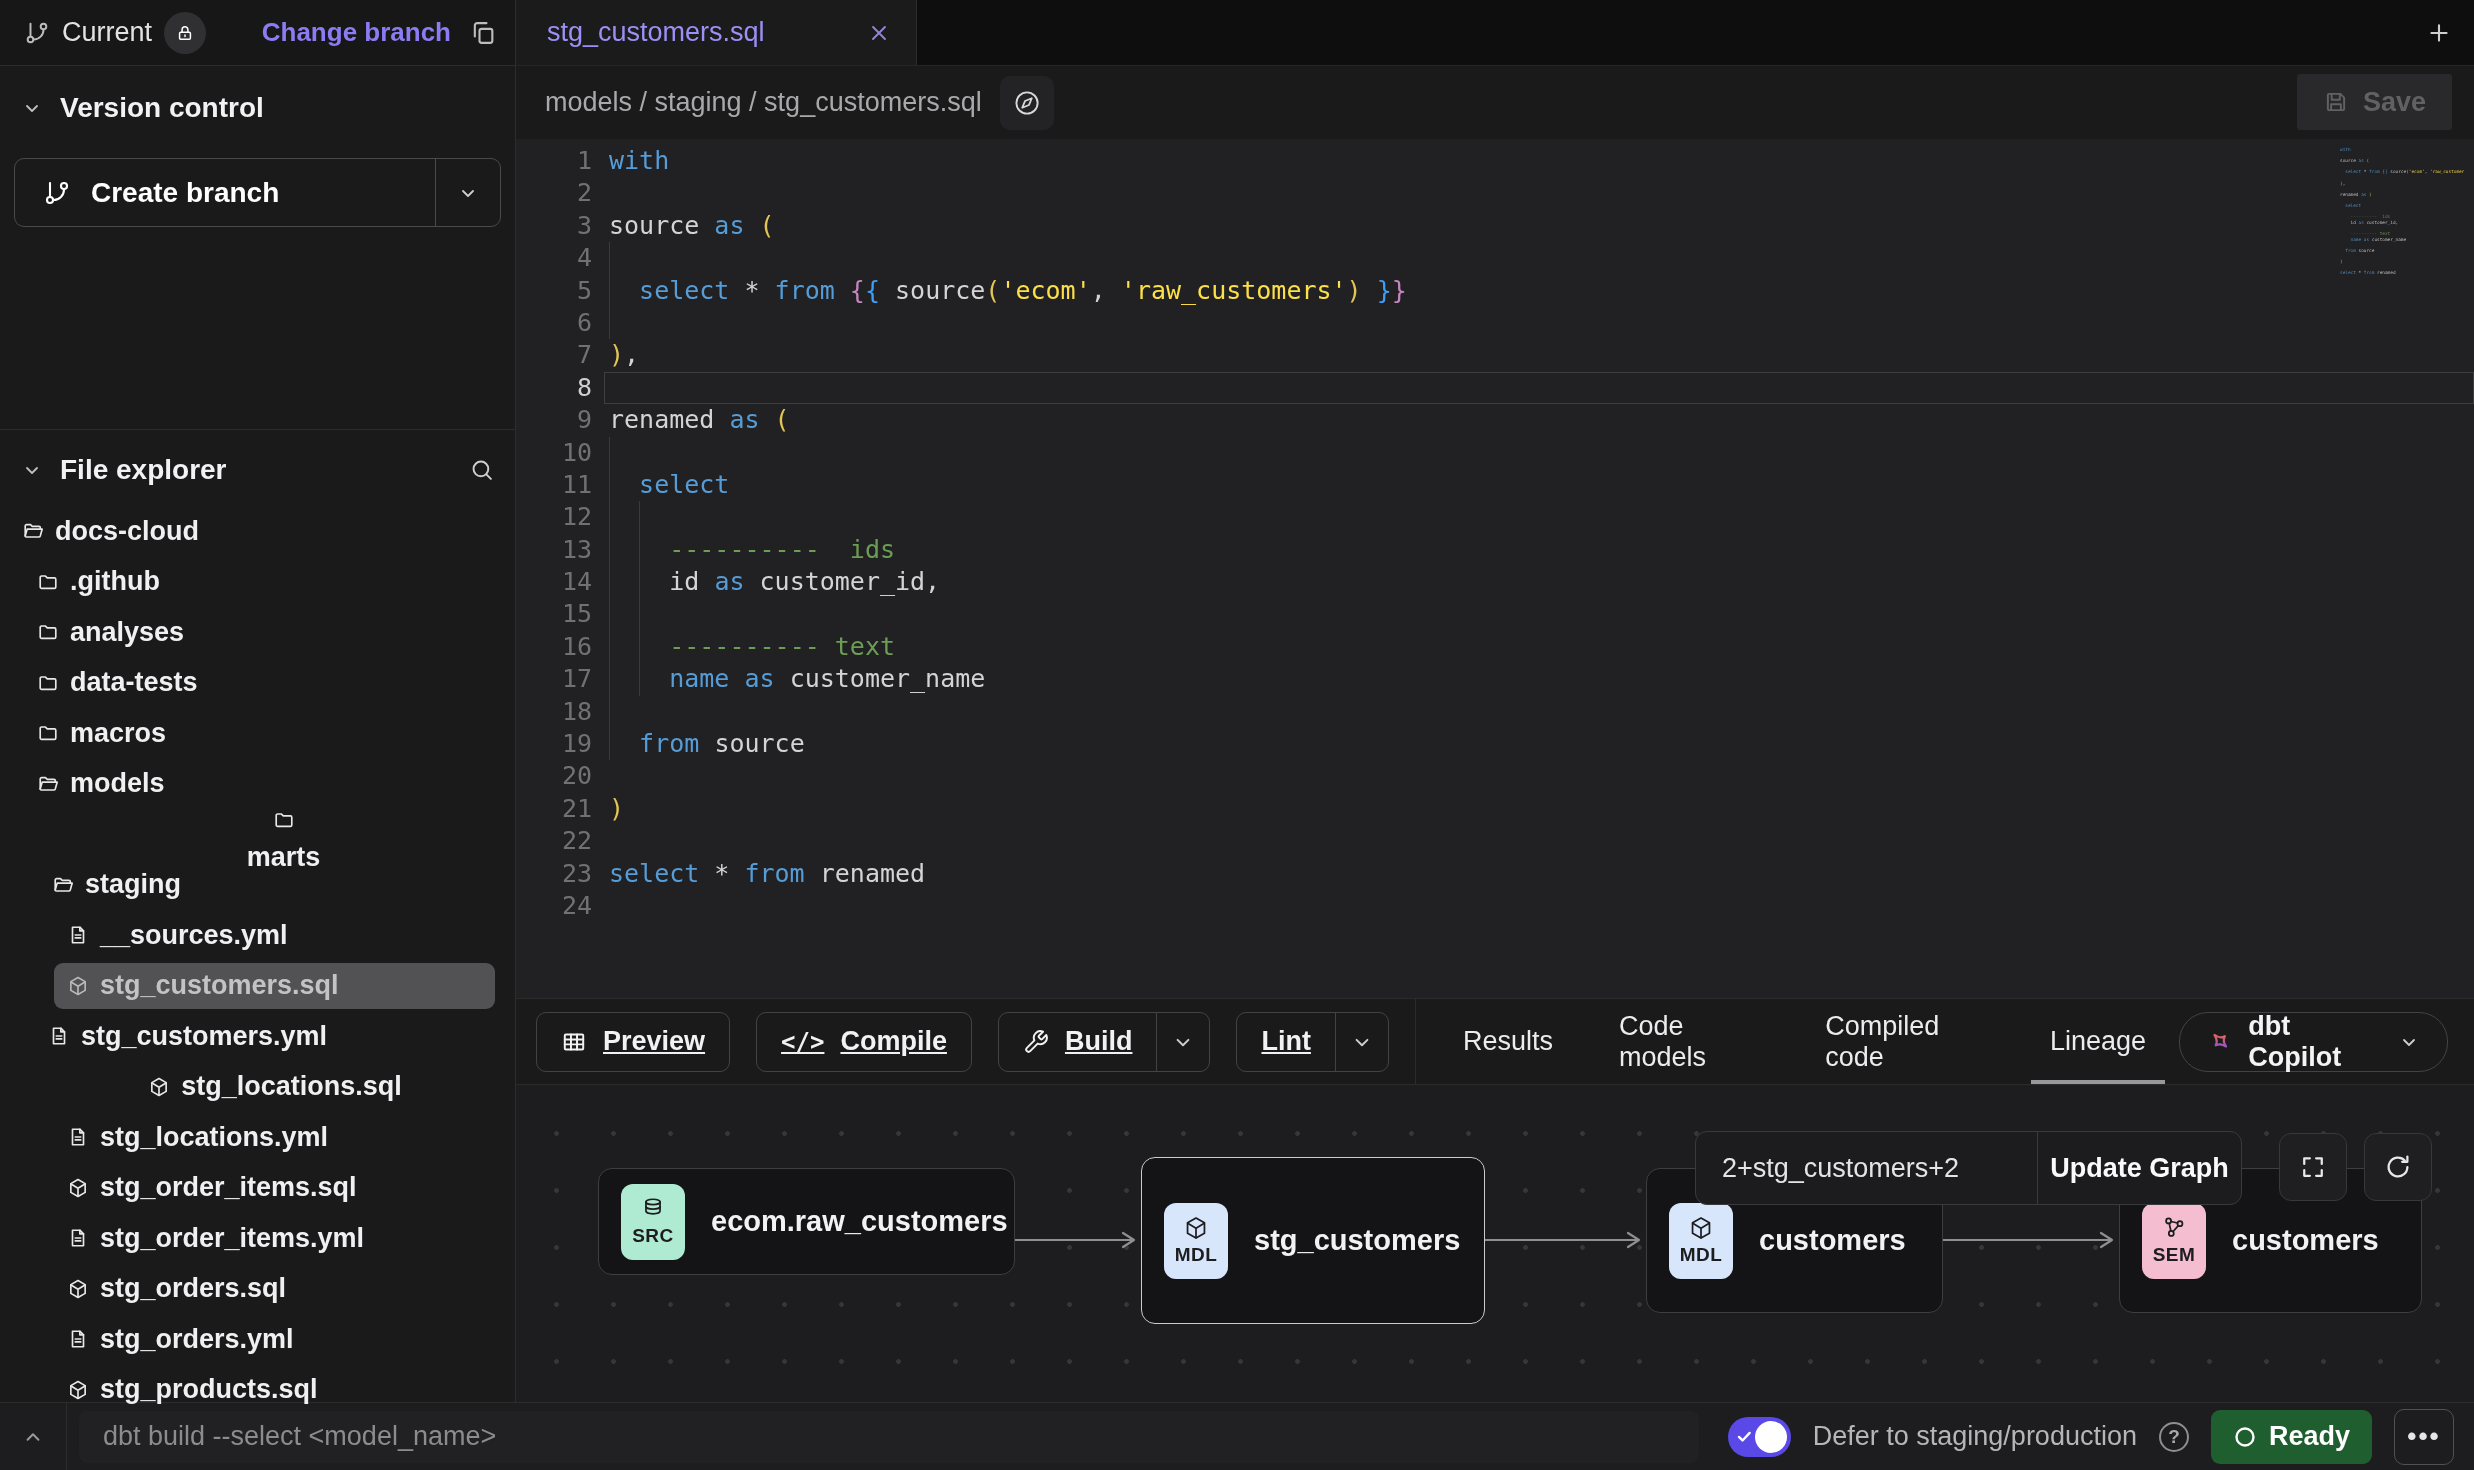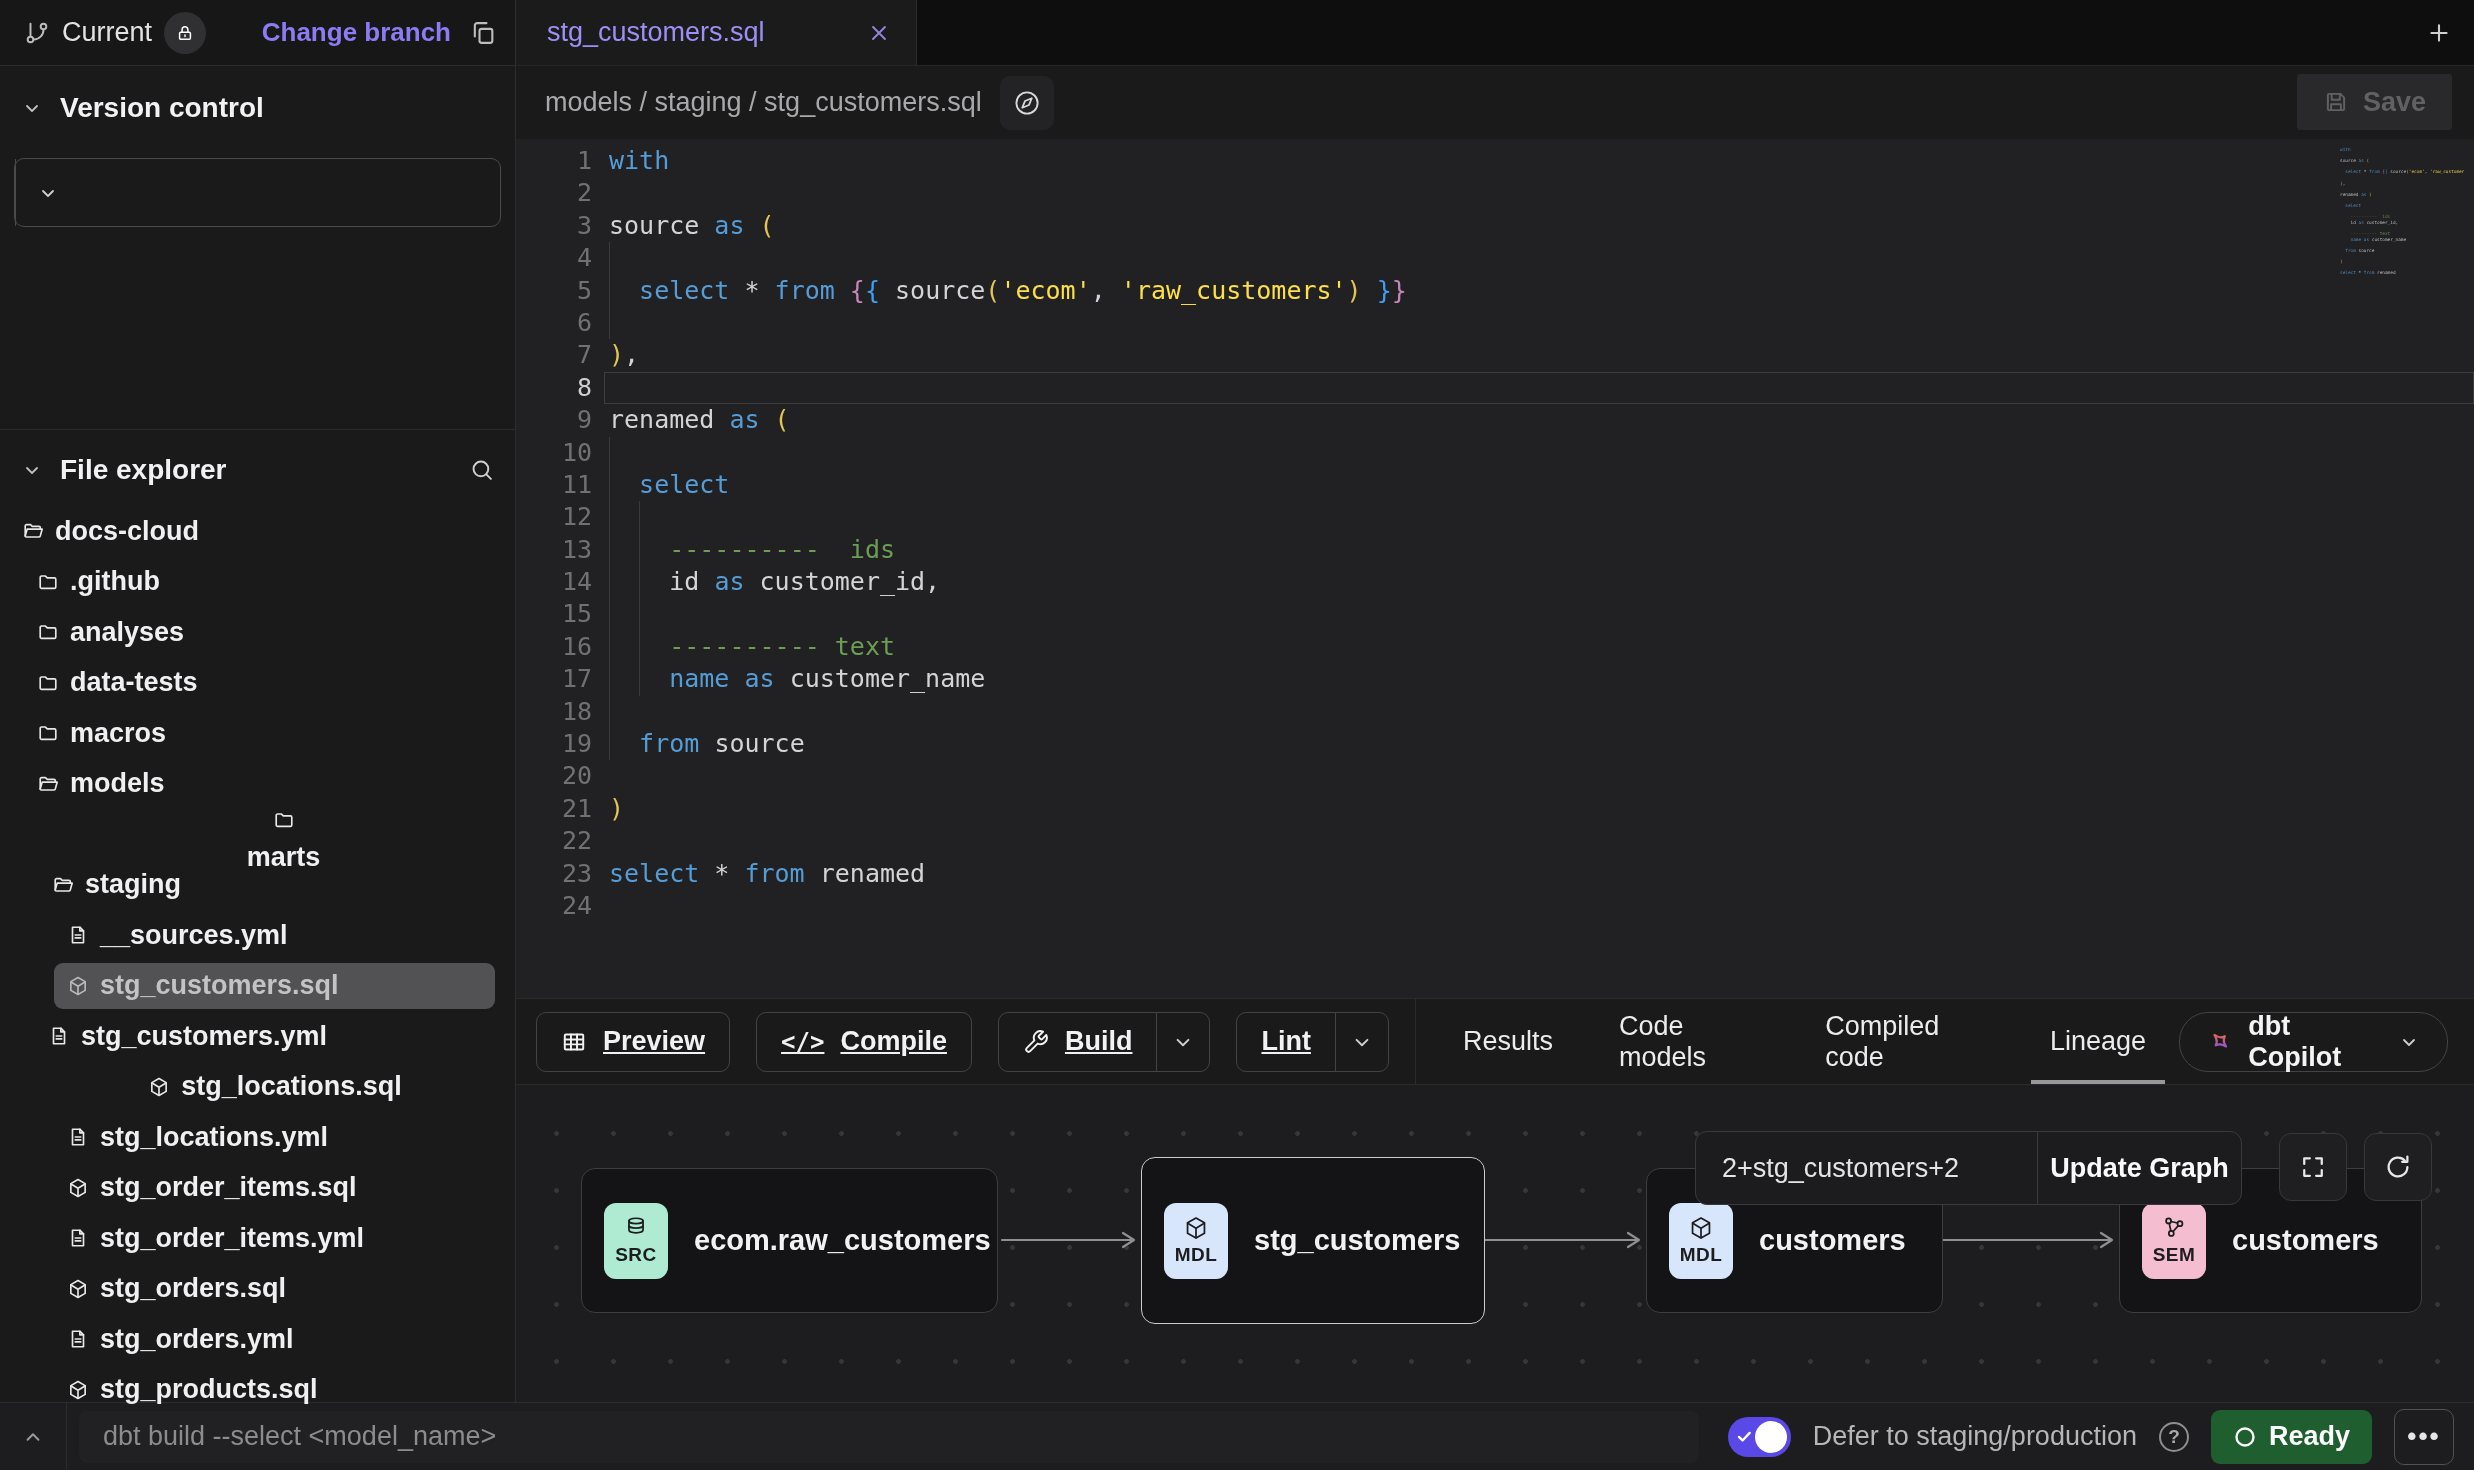--- a/index.html
+++ b/index.html
@@ -178,20 +178,31 @@
     <div id="vc-section">
       <div class="section-head">
         <span class="chev">
           <svg class="ic" viewBox="0 0 24 24">
               <path d="M7 10l5 5 5-5"></path>
             </svg>
         </span>
         <span class="section-title">Version control</span>
       </div>
       <div id="create-branch">
+        <div class="main">
+          <span class="ic24">
+            <svg class="ic" viewBox="0 0 24 24">
+                <line x1="6" y1="3.5" x2="6" y2="15"></line>
+                <circle cx="18" cy="6" r="2.6"></circle>
+                <circle cx="6" cy="18" r="2.6"></circle>
+                <path d="M18 9a9 9 0 0 1-9 9"></path>
+              </svg>
+          </span>
+          <span class="lbl">Create branch</span>
+        </div>
         <div class="dd">
           <svg class="ic" viewBox="0 0 24 24" width="24" height="24">
               <path d="M7 10l5 5 5-5"></path>
             </svg>
         </div>
       </div>
     </div>
 
     <div id="fe-section">
       <div class="section-head" id="fe-head">
@@ -560,21 +571,21 @@
 
     <div id="lineage">
       <svg id="edges" width="1958" height="317">
         <g stroke="#8f8f91" stroke-width="2.2" fill="none" stroke-linecap="round">
           <path d="M486 155h132m0 0l-11-7m11 7l-11 7"></path>
           <path d="M969 155h154m0 0l-11-7m11 7l-11 7"></path>
           <path d="M1427 155h169m0 0l-11-7m11 7l-11 7"></path>
         </g>
       </svg>
       <div id="lnodes">
-          <div class="lnode" style="left: 65px; top: 83px; width: 417px; height: 145px;">
+          <div class="lnode" style="left: 82px; top: 83px; width: 417px; height: 107px;">
             <span class="lbadge" style="background: rgb(174, 235, 210);">
               <svg class="ic" viewBox="0 0 24 24">
                 <ellipse cx="12" cy="5.5" rx="6.5" ry="2.5"></ellipse>
                 <path d="M5.5 5.5v4.2c0 1.4 2.9 2.5 6.5 2.5s6.5-1.1 6.5-2.5V5.5"></path>
                 <path d="M5.5 9.7v4.2c0 1.4 2.9 2.5 6.5 2.5s6.5-1.1 6.5-2.5V9.7"></path>
               </svg>
               <span class="btxt">SRC</span>
             </span>
             <span class="nlabel">ecom.raw_customers</span>
           </div>

